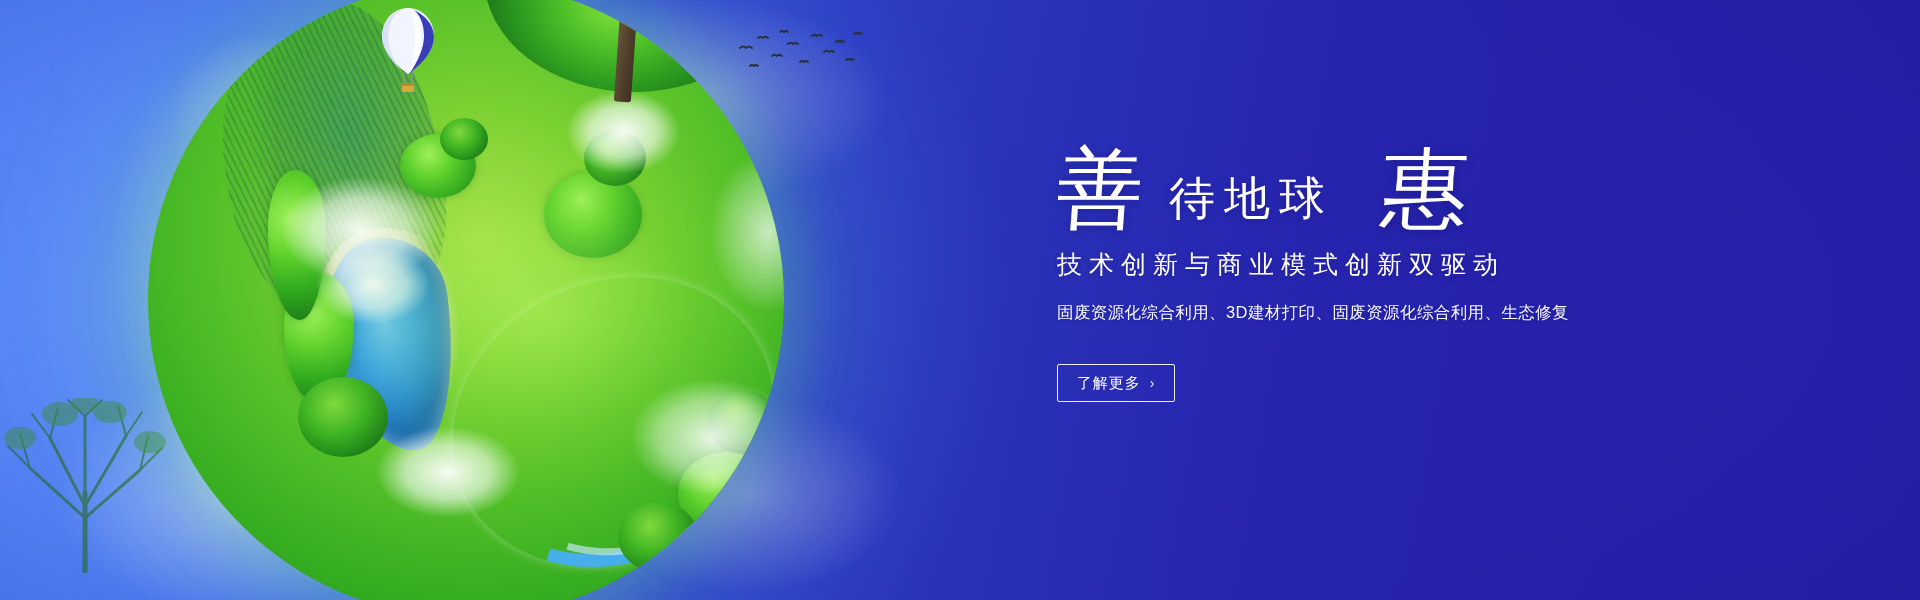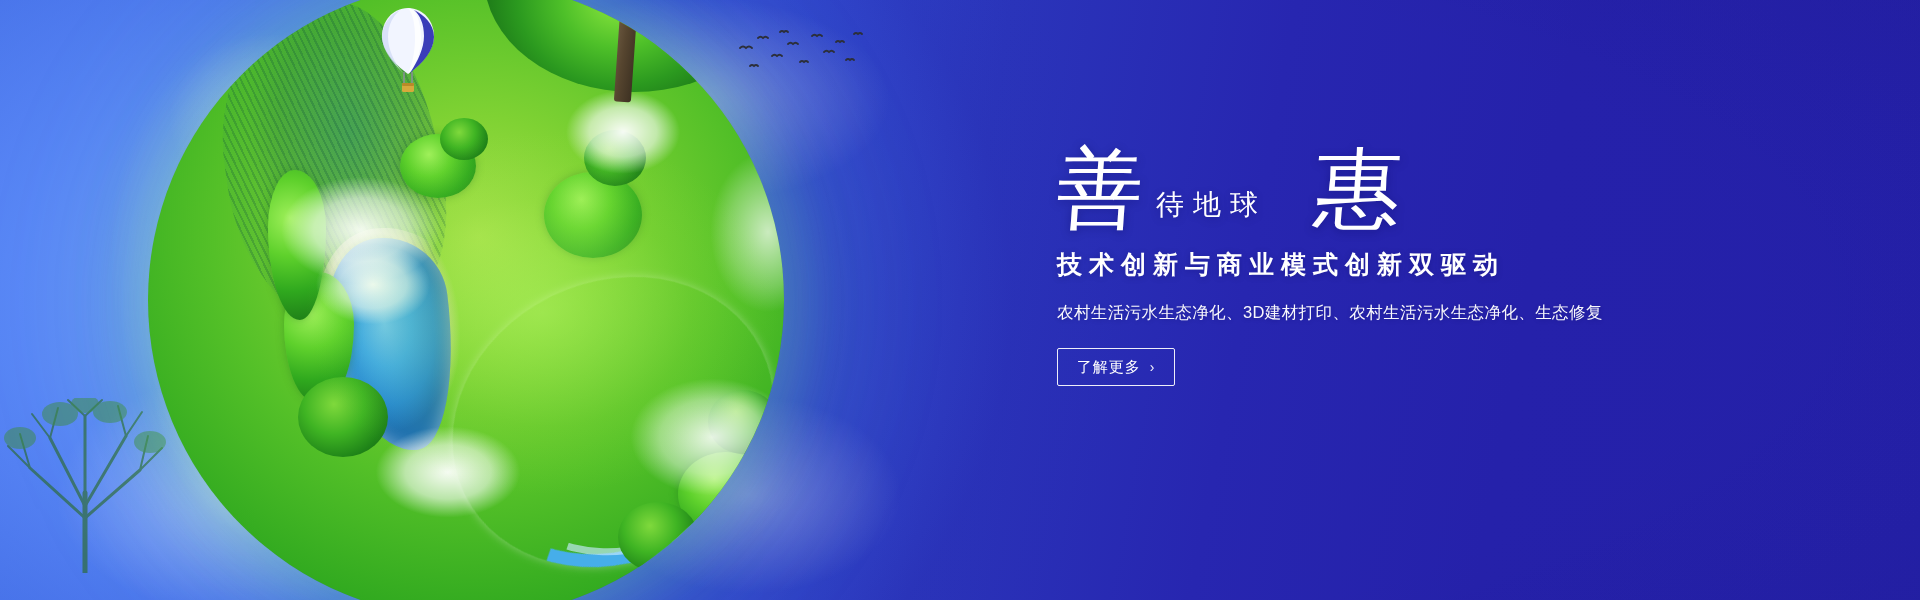--- a/index.html
+++ b/index.html
@@ -242,50 +242,50 @@
     font-family:"Liberation Serif", serif;
     font-size:86px;
     line-height:0.9;
     font-weight:400;
     letter-spacing:0;
     text-shadow:0 2px 10px rgba(10,10,80,0.35);
     transform:skewX(-4deg);
   }
   .hl-small {
     font-family:"Liberation Serif", serif;
-    font-size:28px;
+    font-size:46px;
     line-height:1;
     font-weight:400;
     letter-spacing:9px;
-    margin-left:13px;
+    margin-left:26px;
     position:relative; top:-4px;
     text-shadow:0 2px 8px rgba(10,10,80,0.3);
   }
   .hl-gap { width:48px; }
 
   .subtitle {
     margin-top:20px;
     color:#ffffff;
     font-size:25px;
     letter-spacing:7px;
     white-space:nowrap;
-    font-weight:700;
+    font-weight:400;
     text-shadow:0 1px 6px rgba(10,10,80,0.3);
   }
   .desc {
     margin-top:21px;
     color:#ffffff;
     font-size:16.5px;
     letter-spacing:0.4px;
     white-space:nowrap;
     opacity:0.97;
     text-shadow:0 1px 5px rgba(10,10,80,0.3);
   }
   .cta {
-    margin-top:24px;
+    margin-top:40px;
     display:inline-flex;
     align-items:center;
     justify-content:center;
     gap:9px;
     width:118px; height:38px;
     border:1px solid rgba(255,255,255,0.92);
     border-radius:2px;
     background:transparent;
     color:#ffffff;
     font-size:15px;
@@ -401,21 +401,21 @@
         <span class="hl-small">待地球</span>
       </span>
       <span class="hl-gap"></span>
       <span class="hl-group">
         <span class="hl-big">惠</span>
       </span>
     </div>
 
     <div class="subtitle">技术创新与商业模式创新双驱动</div>
 
-    <div class="desc">农村生活污水生态净化、3D建材打印、农村生活污水生态净化、生态修复</div>
+    <div class="desc">固废资源化综合利用、3D建材打印、固废资源化综合利用、生态修复</div>
 
     <div class="cta">
       <span>了解更多</span>
       <span class="chev">›</span>
     </div>
 
   </div>
 </div>
 
 </body></html>

